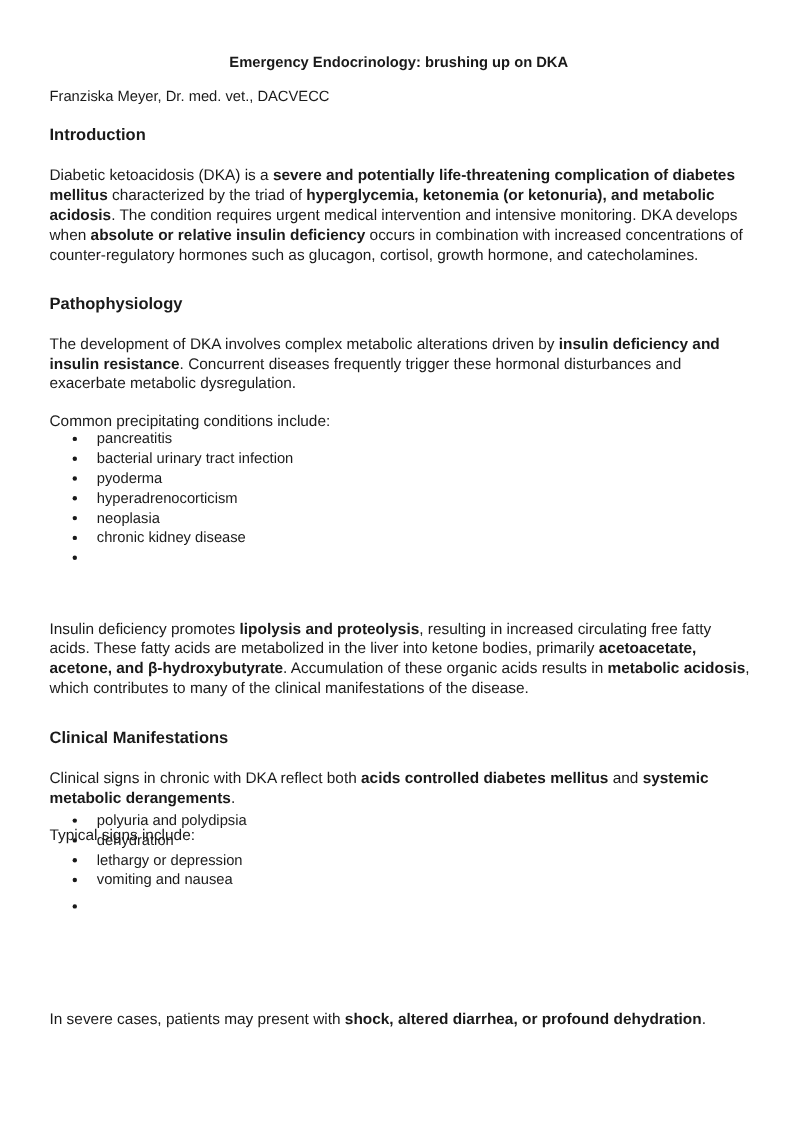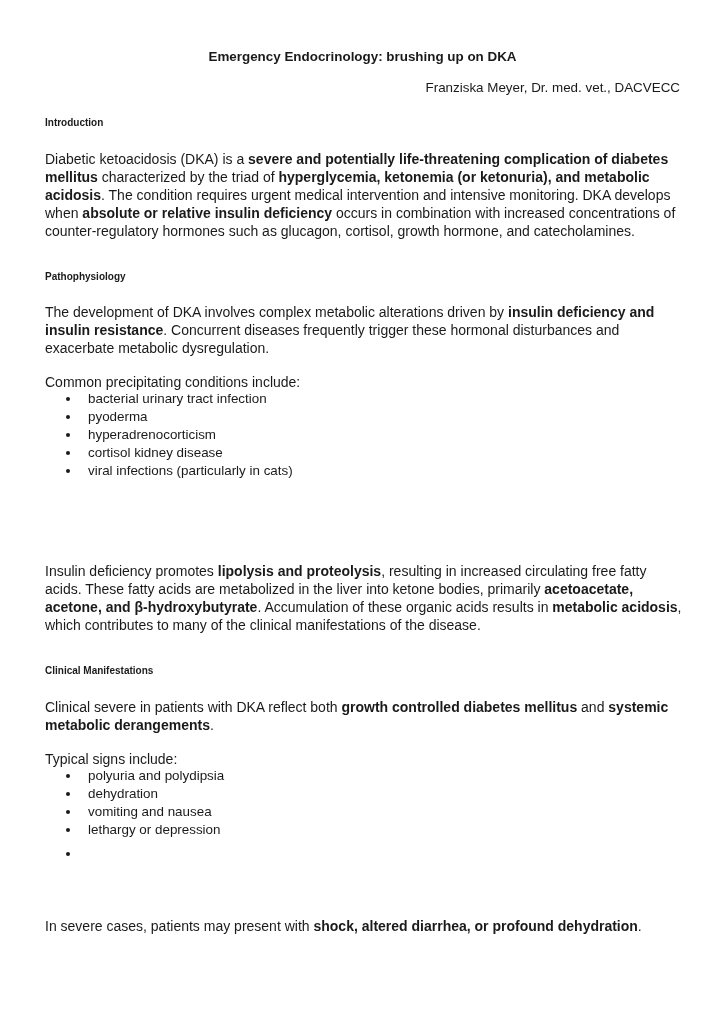--- a/index.html
+++ b/index.html
@@ -31,29 +31,29 @@
       text-align: center;
       font-weight: bold;
       font-size: 13.4px;
       line-height: 18px;
     }
     .author {
       position: absolute;
       left: 0;
       width: 635px;
       top: 79px;
-      text-align: right;
+      text-align: left;
       font-size: 13.4px;
       line-height: 18px;
     }
     .heading {
       position: absolute;
       left: 0;
       font-weight: bold;
-      font-size: 10px;
+      font-size: 15px;
       line-height: 18px;
       margin: 0;
     }
     .para {
       position: absolute;
       left: 0;
       width: 640px;
       margin: 0;
       font-size: 14px;
       line-height: 18px;
@@ -92,35 +92,37 @@
   <div class="author">Franziska Meyer, Dr. med. vet., DACVECC</div>
 
   <h3 class="heading" style="top:114px">Introduction</h3>
   <p class="para" style="top:150px"><span>Diabetic ketoacidosis (DKA) is a </span><b>severe and potentially life-threatening complication of diabetes mellitus</b><span> characterized by the triad of </span><b>hyperglycemia, ketonemia (or ketonuria), and metabolic acidosis</b><span>. The condition requires urgent medical intervention and intensive monitoring. DKA develops when </span><b>absolute or relative insulin deficiency</b><span> occurs in combination with increased concentrations of counter-regulatory hormones such as glucagon, cortisol, growth hormone, and catecholamines.</span></p>
 
   <h3 class="heading" style="top:268px">Pathophysiology</h3>
   <p class="para" style="top:303px"><span>The development of DKA involves complex metabolic alterations driven by </span><b>insulin deficiency and insulin resistance</b><span>. Concurrent diseases frequently trigger these hormonal disturbances and exacerbate metabolic dysregulation.</span></p>
 
   <p class="para" style="top:373px">Common precipitating conditions include:</p>
   <ul class="bullets" style="top:390px">
+      <li><span class="dot"></span><span>pancreatitis</span></li>
       <li><span class="dot"></span><span>bacterial urinary tract infection</span></li>
       <li><span class="dot"></span><span>pyoderma</span></li>
       <li><span class="dot"></span><span>hyperadrenocorticism</span></li>
-      <li><span class="dot"></span><span>cortisol kidney disease</span></li>
-      <li><span class="dot"></span><span>viral infections (particularly in cats)</span></li>
+      <li><span class="dot"></span><span>neoplasia</span></li>
+      <li><span class="dot"></span><span>chronic kidney disease</span></li>
+      <li><span class="dot"></span></li>
     </ul>
 
   <p class="para" style="top:562px"><span>Insulin deficiency promotes </span><b>lipolysis and proteolysis</b><span>, resulting in increased circulating free fatty acids. These fatty acids are metabolized in the liver into ketone bodies, primarily </span><b>acetoacetate, acetone, and β-hydroxybutyrate</b><span>. Accumulation of these organic acids results in </span><b>metabolic acidosis</b><span>, which contributes to many of the clinical manifestations of the disease.</span></p>
 
   <h3 class="heading" style="top:662px">Clinical Manifestations</h3>
-  <p class="para" style="top:698px"><span>Clinical severe in patients with DKA reflect both </span><b>growth controlled diabetes mellitus</b><span> and </span><b>systemic metabolic derangements</b><span>.</span></p>
+  <p class="para" style="top:698px"><span>Clinical signs in chronic with DKA reflect both </span><b>acids controlled diabetes mellitus</b><span> and </span><b>systemic metabolic derangements</b><span>.</span></p>
 
   <p class="para" style="top:750px">Typical signs include:</p>
-  <ul class="bullets" style="top:767px">
+  <ul class="bullets" style="top:737px">
       <li><span class="dot"></span><span>polyuria and polydipsia</span></li>
       <li><span class="dot"></span><span>dehydration</span></li>
+      <li><span class="dot"></span><span>lethargy or depression</span></li>
       <li><span class="dot"></span><span>vomiting and nausea</span></li>
-      <li><span class="dot"></span><span>lethargy or depression</span></li>
       <li class="gap"><span class="dot"></span></li>
     </ul>
 
   <p class="para" style="top:917px"><span>In severe cases, patients may present with </span><b>shock, altered diarrhea, or profound dehydration</b><span>.</span></p>
 </div>
 
 </body></html>

